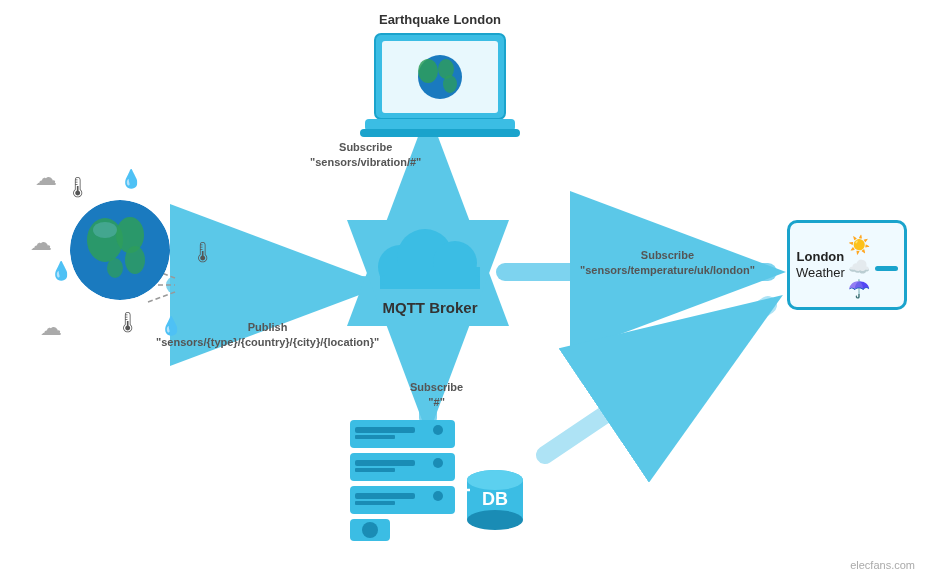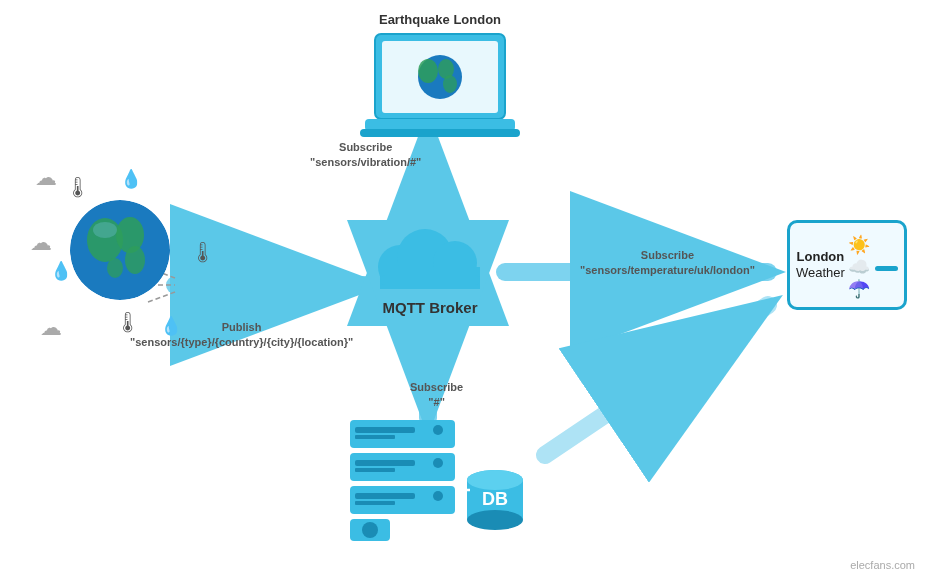--- a/index.html
+++ b/index.html
@@ -164,21 +164,21 @@
     
     .arrow-label {
       position: absolute;
       font-size: 11px;
       color: #555;
       text-align: center;
       line-height: 1.4;
       font-weight: bold;
     }
     .al-publish {
-      left: 130px;
+      left: 156px;
       top: 320px;
     }
     .al-sub-vibration {
       left: 310px;
       top: 140px;
     }
     .al-sub-temp {
       left: 580px;
       top: 248px;
     }

